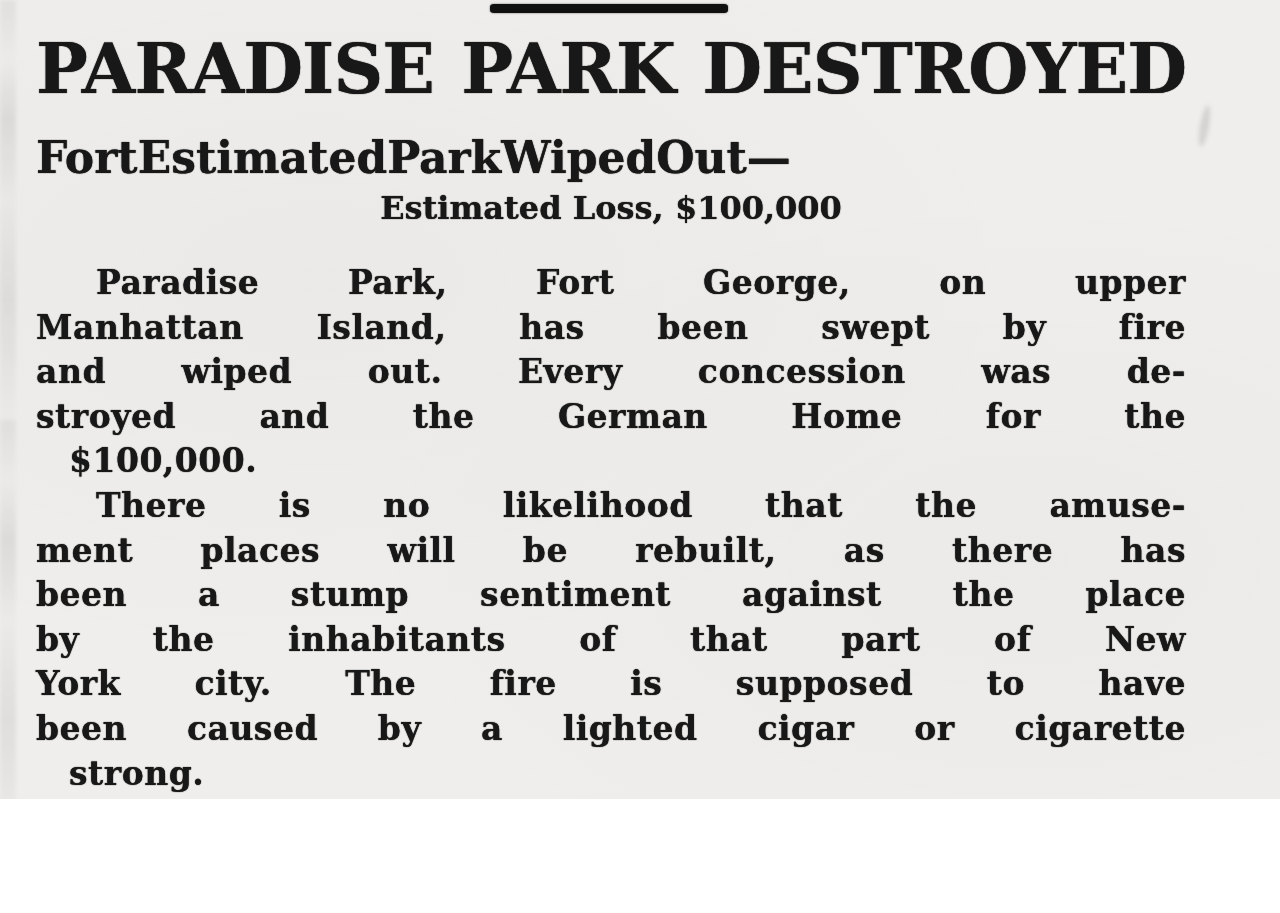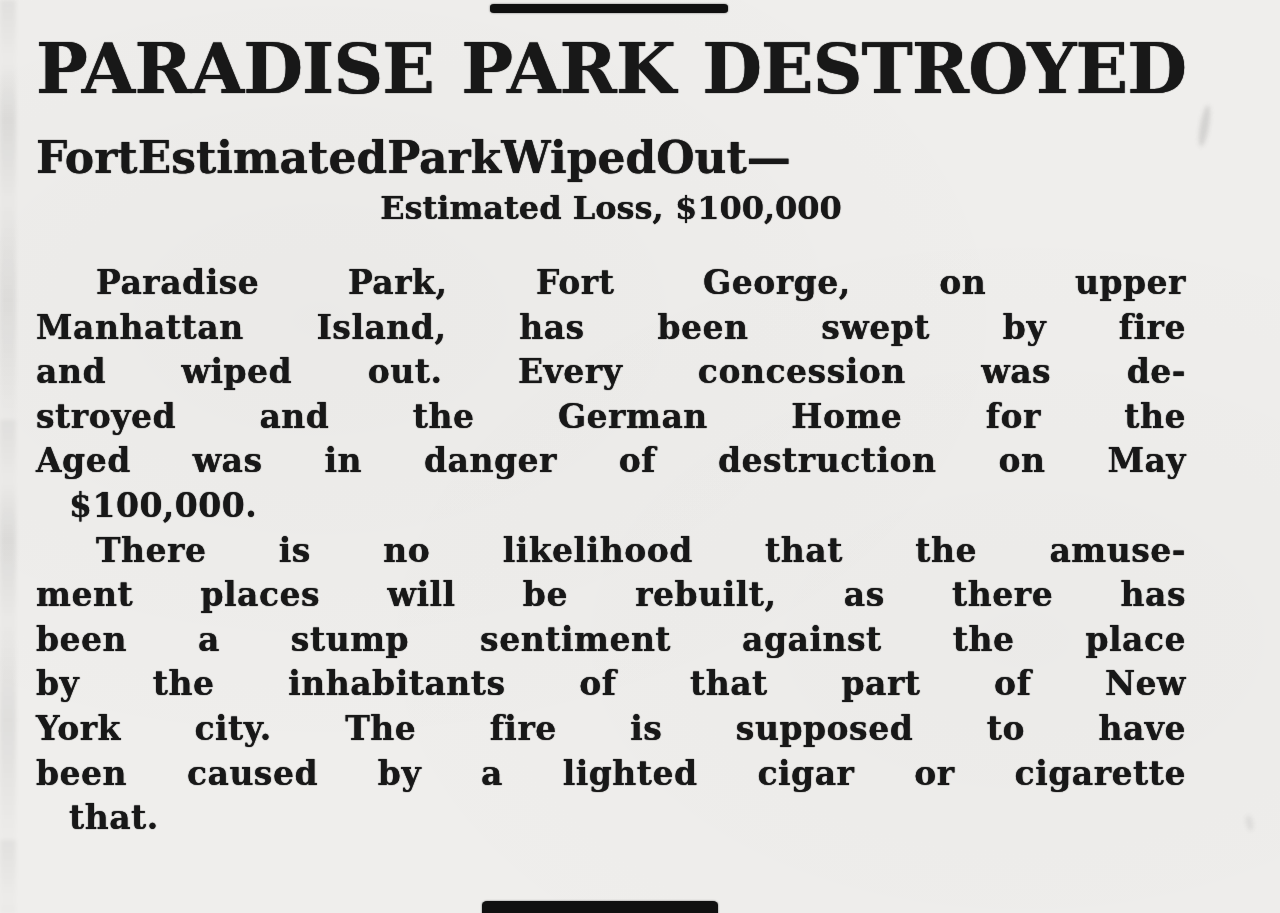--- a/index.html
+++ b/index.html
@@ -2,21 +2,21 @@
 <html><head>
 <meta charset="utf-8">
 <style>
   html, body {
     margin: 0;
     padding: 0;
   }
   .page {
     position: relative;
     width: 1280px;
-    height: 913px;
+    height: 799px;
     background:
       radial-gradient(ellipse at 25% 35%, rgba(0,0,0,0.02), transparent 55%),
       radial-gradient(ellipse at 80% 70%, rgba(0,0,0,0.015), transparent 50%),
       #efeeec;
     overflow: hidden;
     color: #181818;
     font-family: "DejaVu Serif", serif;
     font-weight: bold;
     text-shadow: 0 0 1px rgba(25,25,25,0.85), 0 0 1px rgba(25,25,25,0.45);
   }
@@ -122,32 +122,31 @@
 
     <div class="subhead2">Estimated Loss, $100,000</div>
 
     <div class="bodytext">
 
       <div class="para">
         <div class="line indent">Paradise Park, Fort George, on upper</div>
         <div class="line">Manhattan Island, has been swept by fire</div>
         <div class="line">and wiped out.  Every concession was de-</div>
         <div class="line">stroyed and the German Home for the</div>
-        <div class="line">Aged was in danger of destruction on May</div>
         <div class="line last">$100,000.</div>
       </div>
 
       <div class="para">
         <div class="line indent">There is no likelihood that the amuse-</div>
         <div class="line">ment places will be rebuilt, as there has</div>
         <div class="line">been a stump sentiment against the place</div>
         <div class="line">by the inhabitants of that part of New</div>
         <div class="line">York city.  The fire is supposed to have</div>
         <div class="line">been caused by a lighted cigar or cigarette</div>
-        <div class="line last">that.</div>
+        <div class="line last">strong.</div>
       </div>
 
     </div>
   </div>
 
   <div class="bar bottom"></div>
   <div class="smudge s1"></div>
   <div class="smudge s2"></div>
 
 </div>

